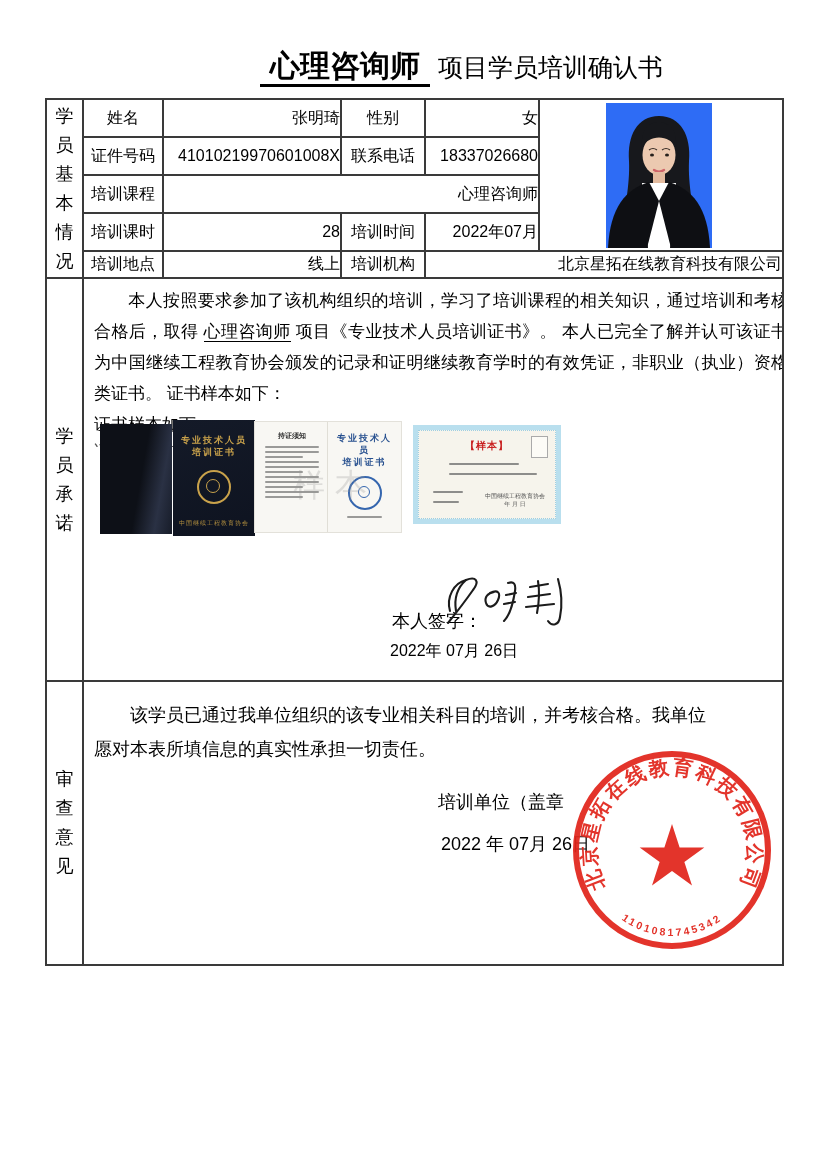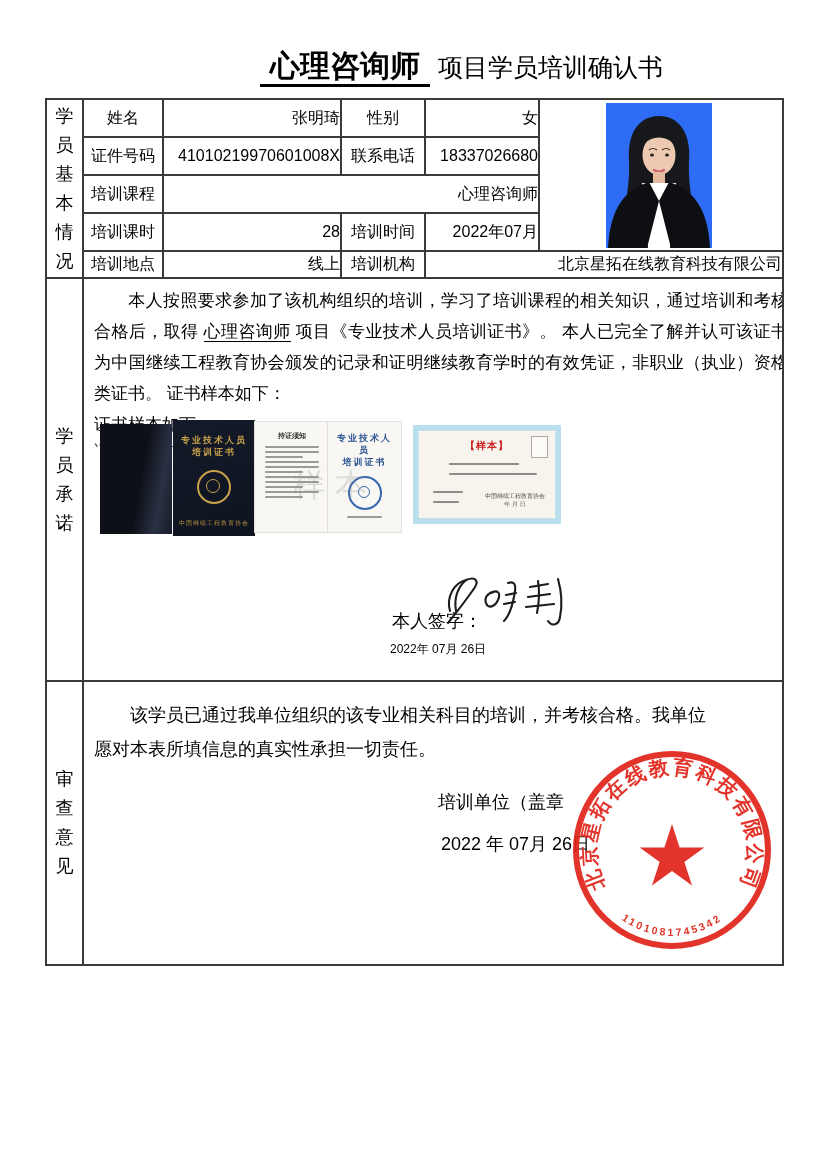--- a/index.html
+++ b/index.html
@@ -55,21 +55,21 @@
   .watermark{position:absolute;left:38px;top:42px;font-size:32px;letter-spacing:10px;color:rgba(150,150,150,.28);pointer-events:none;}
   .cert-sample{left:319px;top:8px;width:148px;height:99px;background:#f6f4ec;border:5px solid #b9dfee;}
   .cert-sample .inner{position:relative;width:100%;height:100%;border:1px dotted #9fcfe2;box-sizing:border-box;}
   .stag{position:absolute;top:8px;left:0;width:100%;text-align:center;color:#c81f1f;font-weight:bold;font-size:10px;letter-spacing:1px;}
   .sphoto{position:absolute;right:7px;top:5px;width:15px;height:20px;border:1px solid #aaa;background:#fcfbf6;}
   .srow{position:absolute;height:2px;background:#8d8d8b;border-radius:1px;}
   .sfoot{position:absolute;right:10px;bottom:10px;text-align:center;color:#555;font-size:6px;line-height:8px;}
 
   
   .sign-label{position:absolute;left:308px;top:330px;font-size:18px;}
-  .sign-date{position:absolute;left:306px;top:362px;font-size:12px;}
+  .sign-date{position:absolute;left:306px;top:362px;font-size:16px;}
   .sign-svg{position:absolute;left:358px;top:292px;}
 
   
   .review-text{position:absolute;top:16px;left:10px;width:614px;font-size:18px;line-height:34px;text-align:left;font-family:Liberation Serif, serif;}
   .review-text .indent{display:inline-block;width:2em;}
   .unit-label{position:absolute;left:354px;top:108px;font-size:18px;}
   .review-date{position:absolute;left:357px;top:150px;font-size:18px;}
   .stamp{position:absolute;left:482px;top:62px;width:212px;height:212px;opacity:.93;}
 </style>
 </head>

